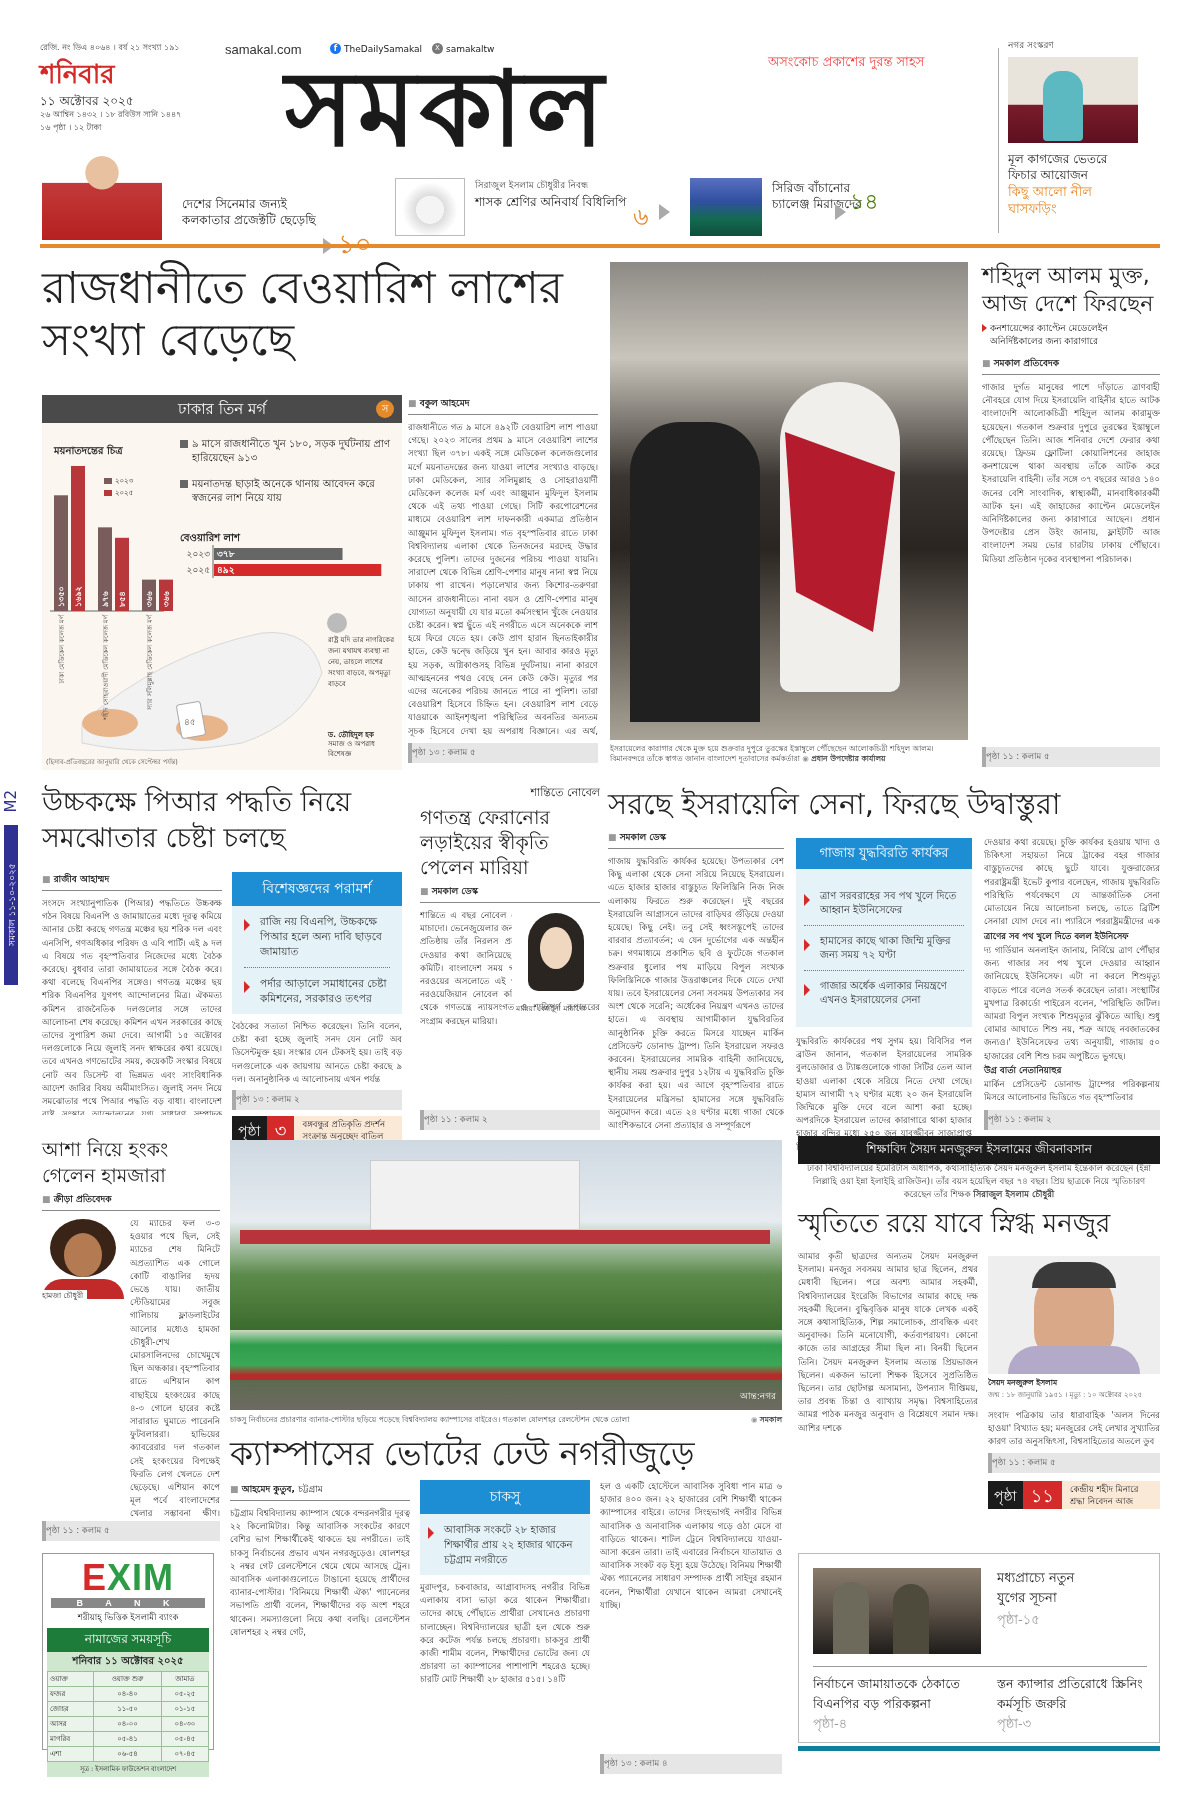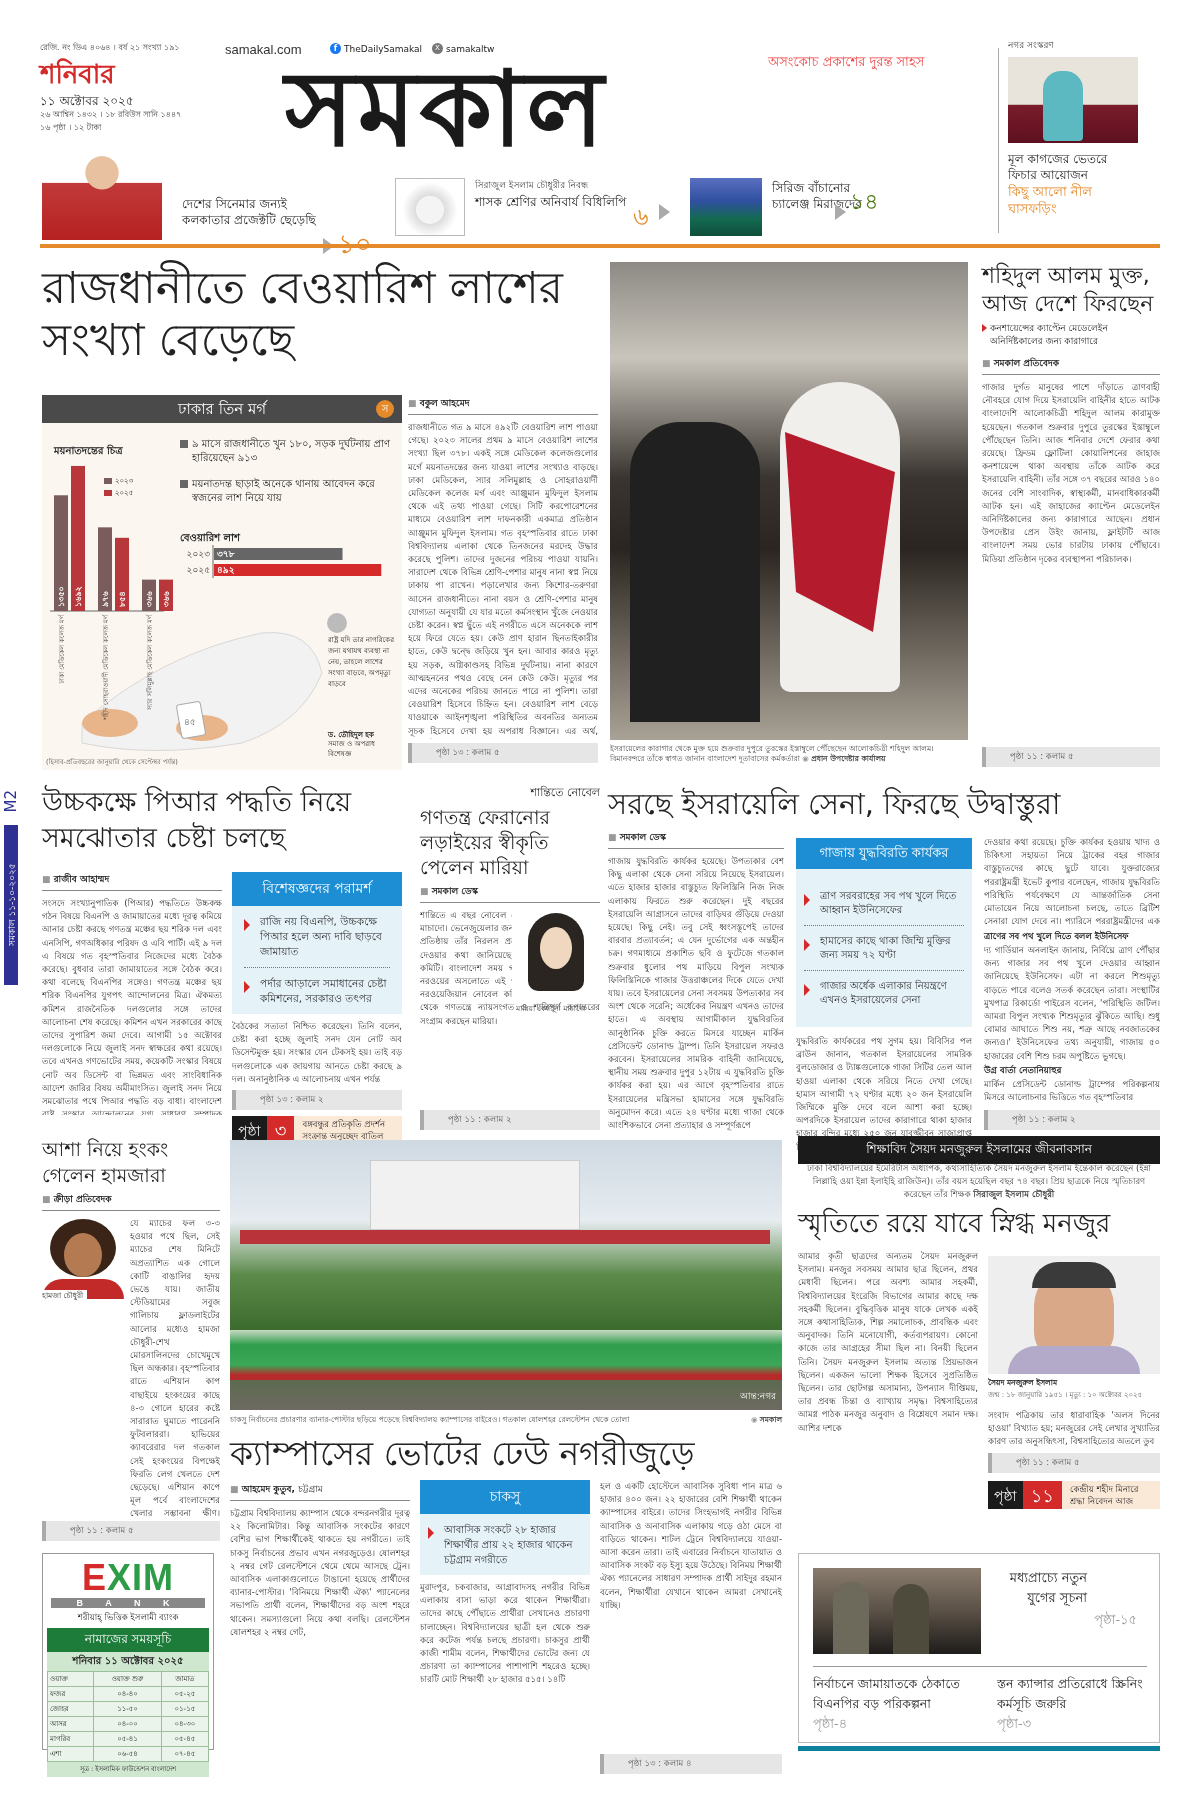--- a/index.html
+++ b/index.html
@@ -2,21 +2,21 @@
 <html><head>
 <meta charset="utf-8">
 <style>
   * { box-sizing: border-box; margin: 0; padding: 0; }
   body { width: 1200px; height: 1800px; background: #fff; font-family: "DejaVu Sans", sans-serif; color: #222; position: relative; overflow: hidden; }
   .abs { position: absolute; }
   .small { font-size: 8px; line-height: 11px; color: #444; }
   .body-text { font-size: 8.5px; line-height: 13.2px; color: #333; text-align: justify; }
   .byline { font-size: 9px; font-weight: bold; border-bottom: 1px solid #888; padding-bottom: 3px; margin-bottom: 6px; }
   .byline::before { content: "■ "; color: #999; }
-  .jump { background: #e6e6e6; border-left: 4px solid #aaa; font-size: 8.5px; padding: 3px 24px; color: #555; }
+  .jump { background: #e6e6e6; border-left: 4px solid #aaa; font-size: 8.5px; padding: 3px 0; color: #555; }
   .photo { background: linear-gradient(135deg, #b8b2a6, #7c7468 50%, #4d463e); }
   .sidebox-title { background: #1d8ed3; color: #fff; text-align: center; font-size: 17px; padding: 5px 0; }
   .sidebox-body { background: #e5f2f8; padding: 8px 12px; }
   .bullet { font-size: 12.5px; line-height: 19px; padding-left: 16px; position: relative; color: #333; }
   .bullet::before { content: ""; position: absolute; left: 0; top: 5px; width: 0; height: 0; border-top: 6px solid transparent; border-bottom: 6px solid transparent; border-left: 6px solid #d42a2a; }
   .dotsep { border-top: 1px dotted #777; margin: 8px 0; }
   .pagebox { display: flex; height: 28px; }
   .pagebox .pk { background: #1b1b1b; color: #fff; font-size: 14px; padding: 4px 6px; }
   .pagebox .pn { background: #d42a2a; color: #fff; font-size: 18px; padding: 1px 8px; }
   .pagebox .pt { background: #fbe9d8; font-size: 8.5px; line-height: 12px; padding: 2px 8px; flex: 1; }
@@ -307,21 +307,21 @@
     <span class="pn">১১</span>
     <span class="pt">কেন্দ্রীয় শহীদ মিনারে শ্রদ্ধা নিবেদন আজ</span>
   </div>
 </div>
 
 <div class="abs" style="left:798px;top:1553px;width:362px;height:190px;border:1px solid #bbb;">
   <div class="photo" style="position:absolute;left:14px;top:14px;width:168px;height:86px;background:linear-gradient(180deg,#8a7d6e,#5a5046 50%,#1e1c1a);">
     <div style="position:absolute;left:20px;top:14px;width:36px;height:72px;background:#6d6a5c;border-radius:18px 18px 0 0;"></div>
     <div style="position:absolute;left:80px;top:16px;width:36px;height:70px;background:#4e4b3c;border-radius:18px 18px 0 0;"></div>
   </div>
-  <div style="position:absolute;left:198px;top:14px;width:140px;text-align:right;">
+  <div style="position:absolute;left:198px;top:14px;width:140px;">
     <div style="font-size:13px;line-height:20px;width:90px;">মধ্যপ্রাচ্যে নতুন যুগের সূচনা</div>
     <div style="font-size:13px;color:#999;margin-top:2px;">পৃষ্ঠা-১৫</div>
   </div>
   <div style="position:absolute;left:14px;top:112px;width:334px;height:1px;background:#999;"></div>
   <div style="position:absolute;left:14px;top:120px;width:172px;">
     <div style="font-size:12.5px;line-height:20px;">নির্বাচনে জামায়াতকে ঠেকাতে বিএনপির বড় পরিকল্পনা</div>
     <div style="font-size:13px;color:#999;">পৃষ্ঠা-৪</div>
   </div>
   <div style="position:absolute;left:198px;top:120px;width:160px;">
     <div style="font-size:12.5px;line-height:20px;">স্তন ক্যান্সার প্রতিরোধে স্ক্রিনিং কর্মসূচি জরুরি</div>

